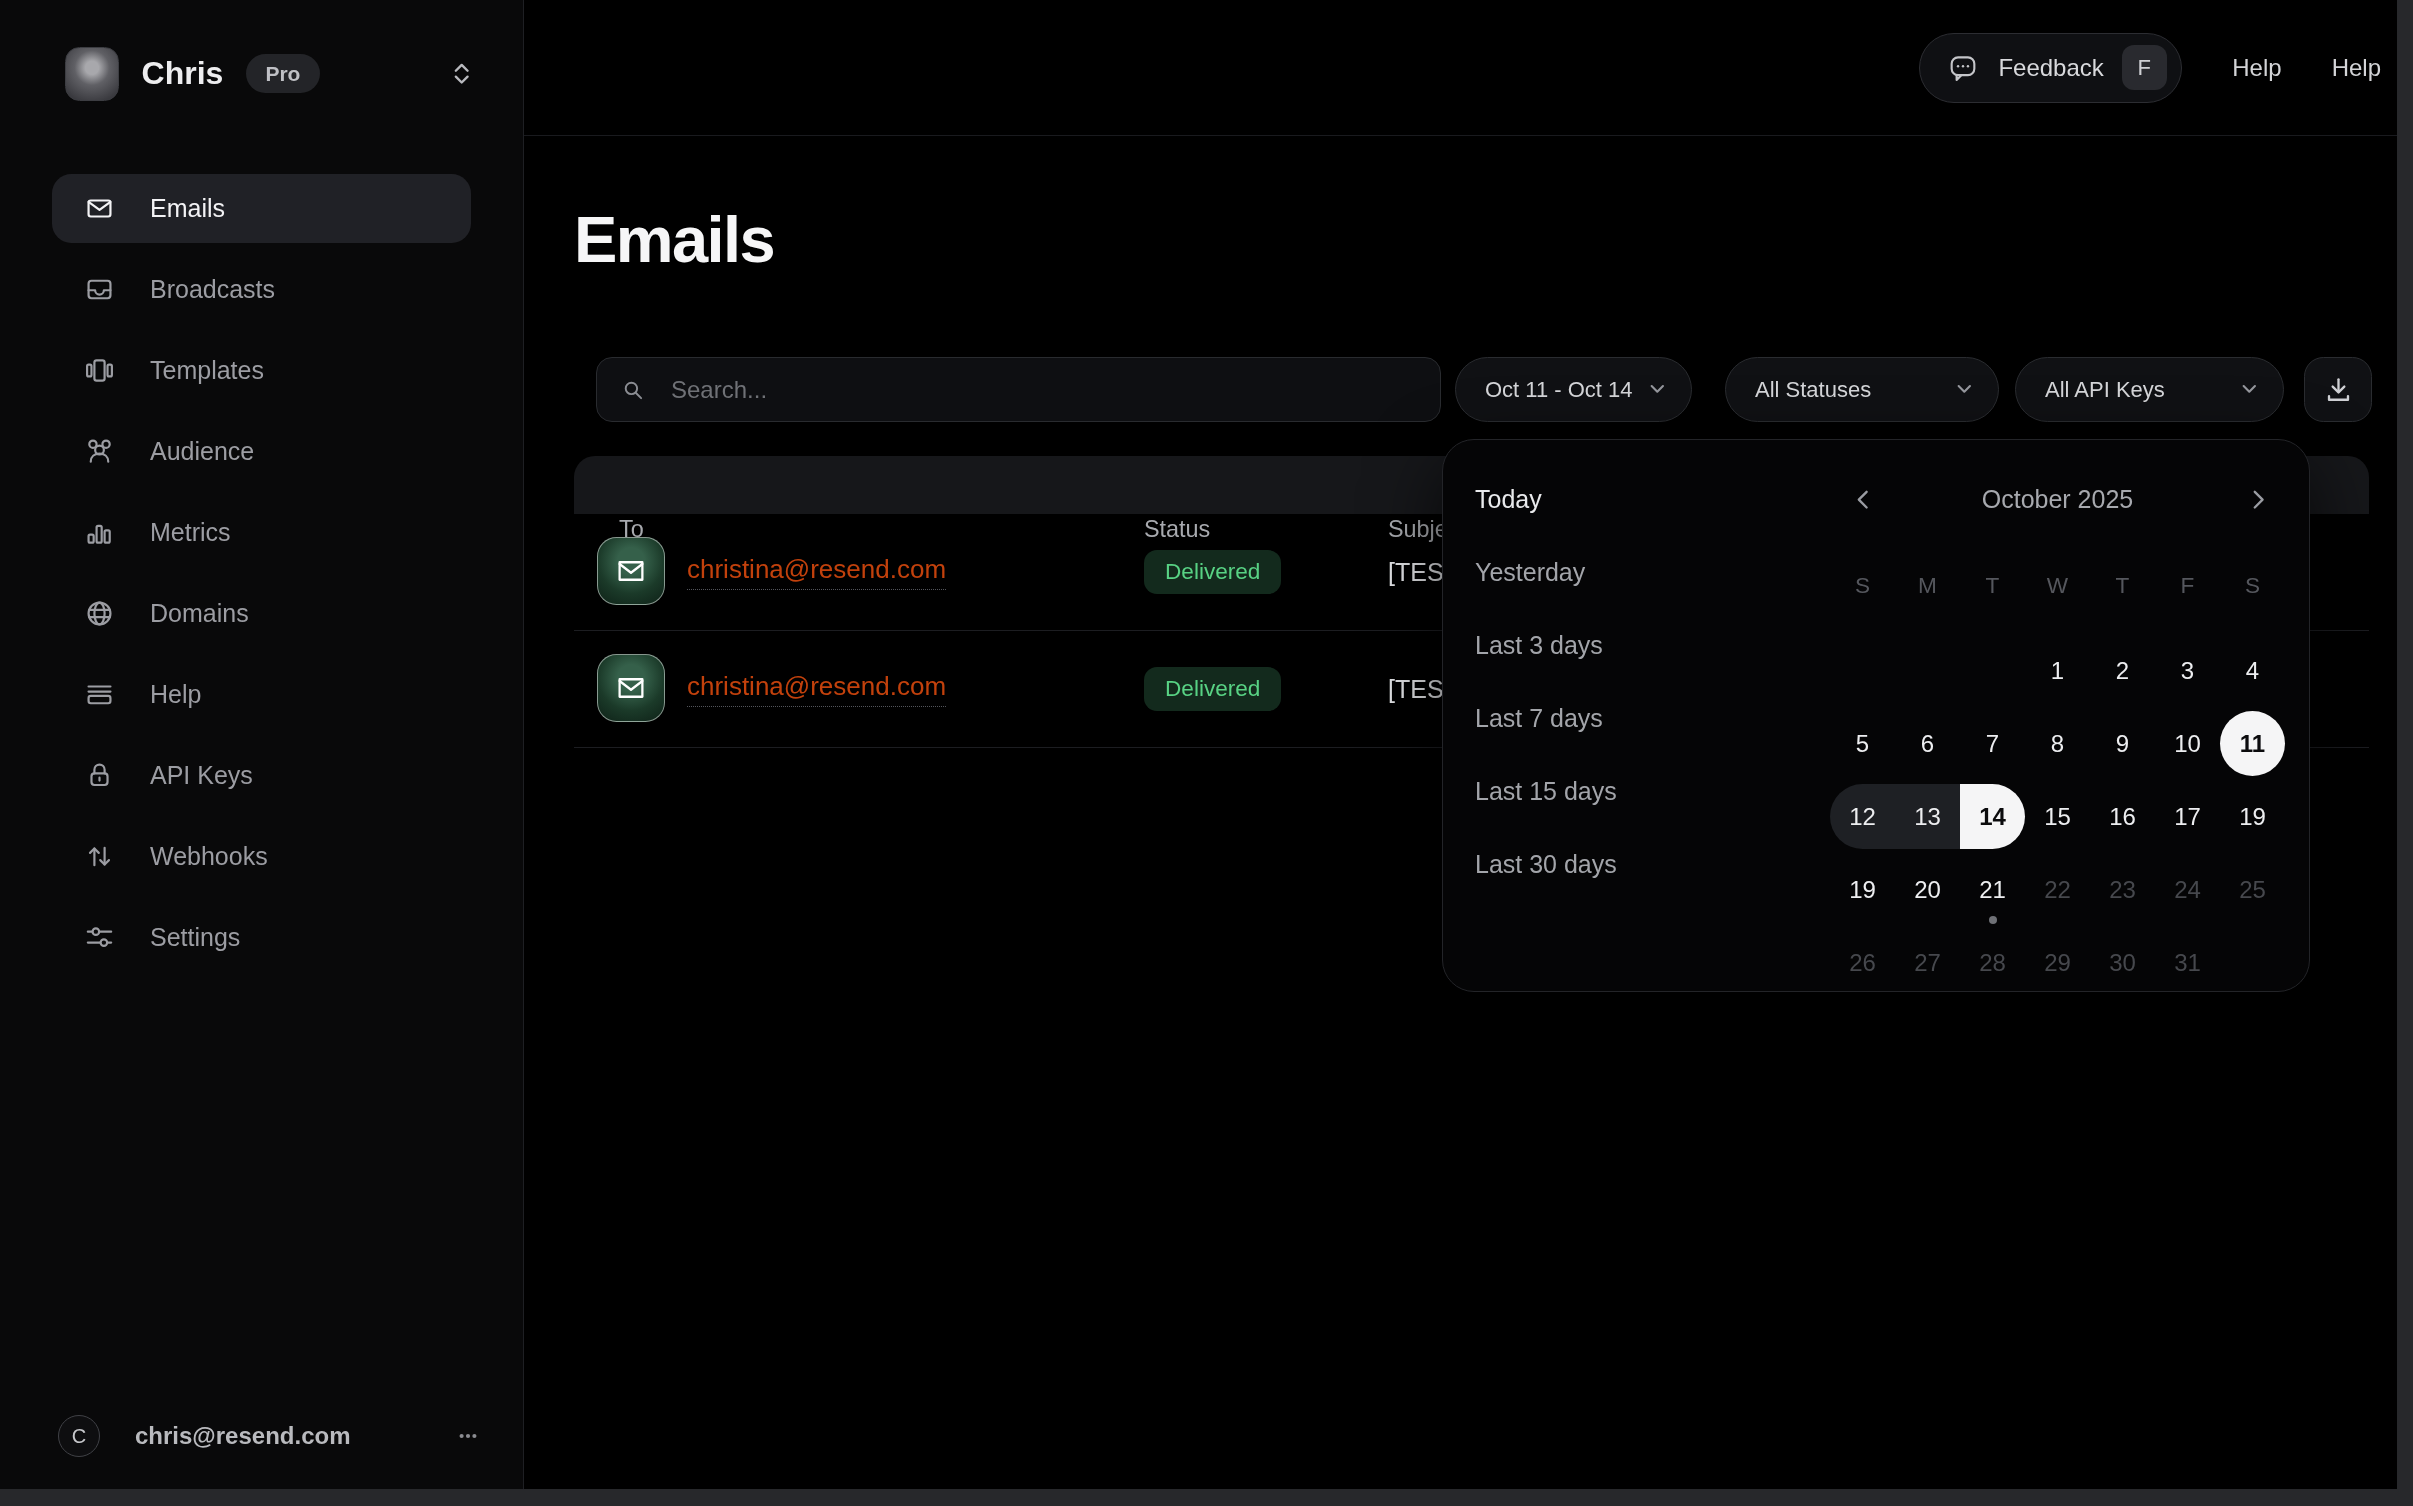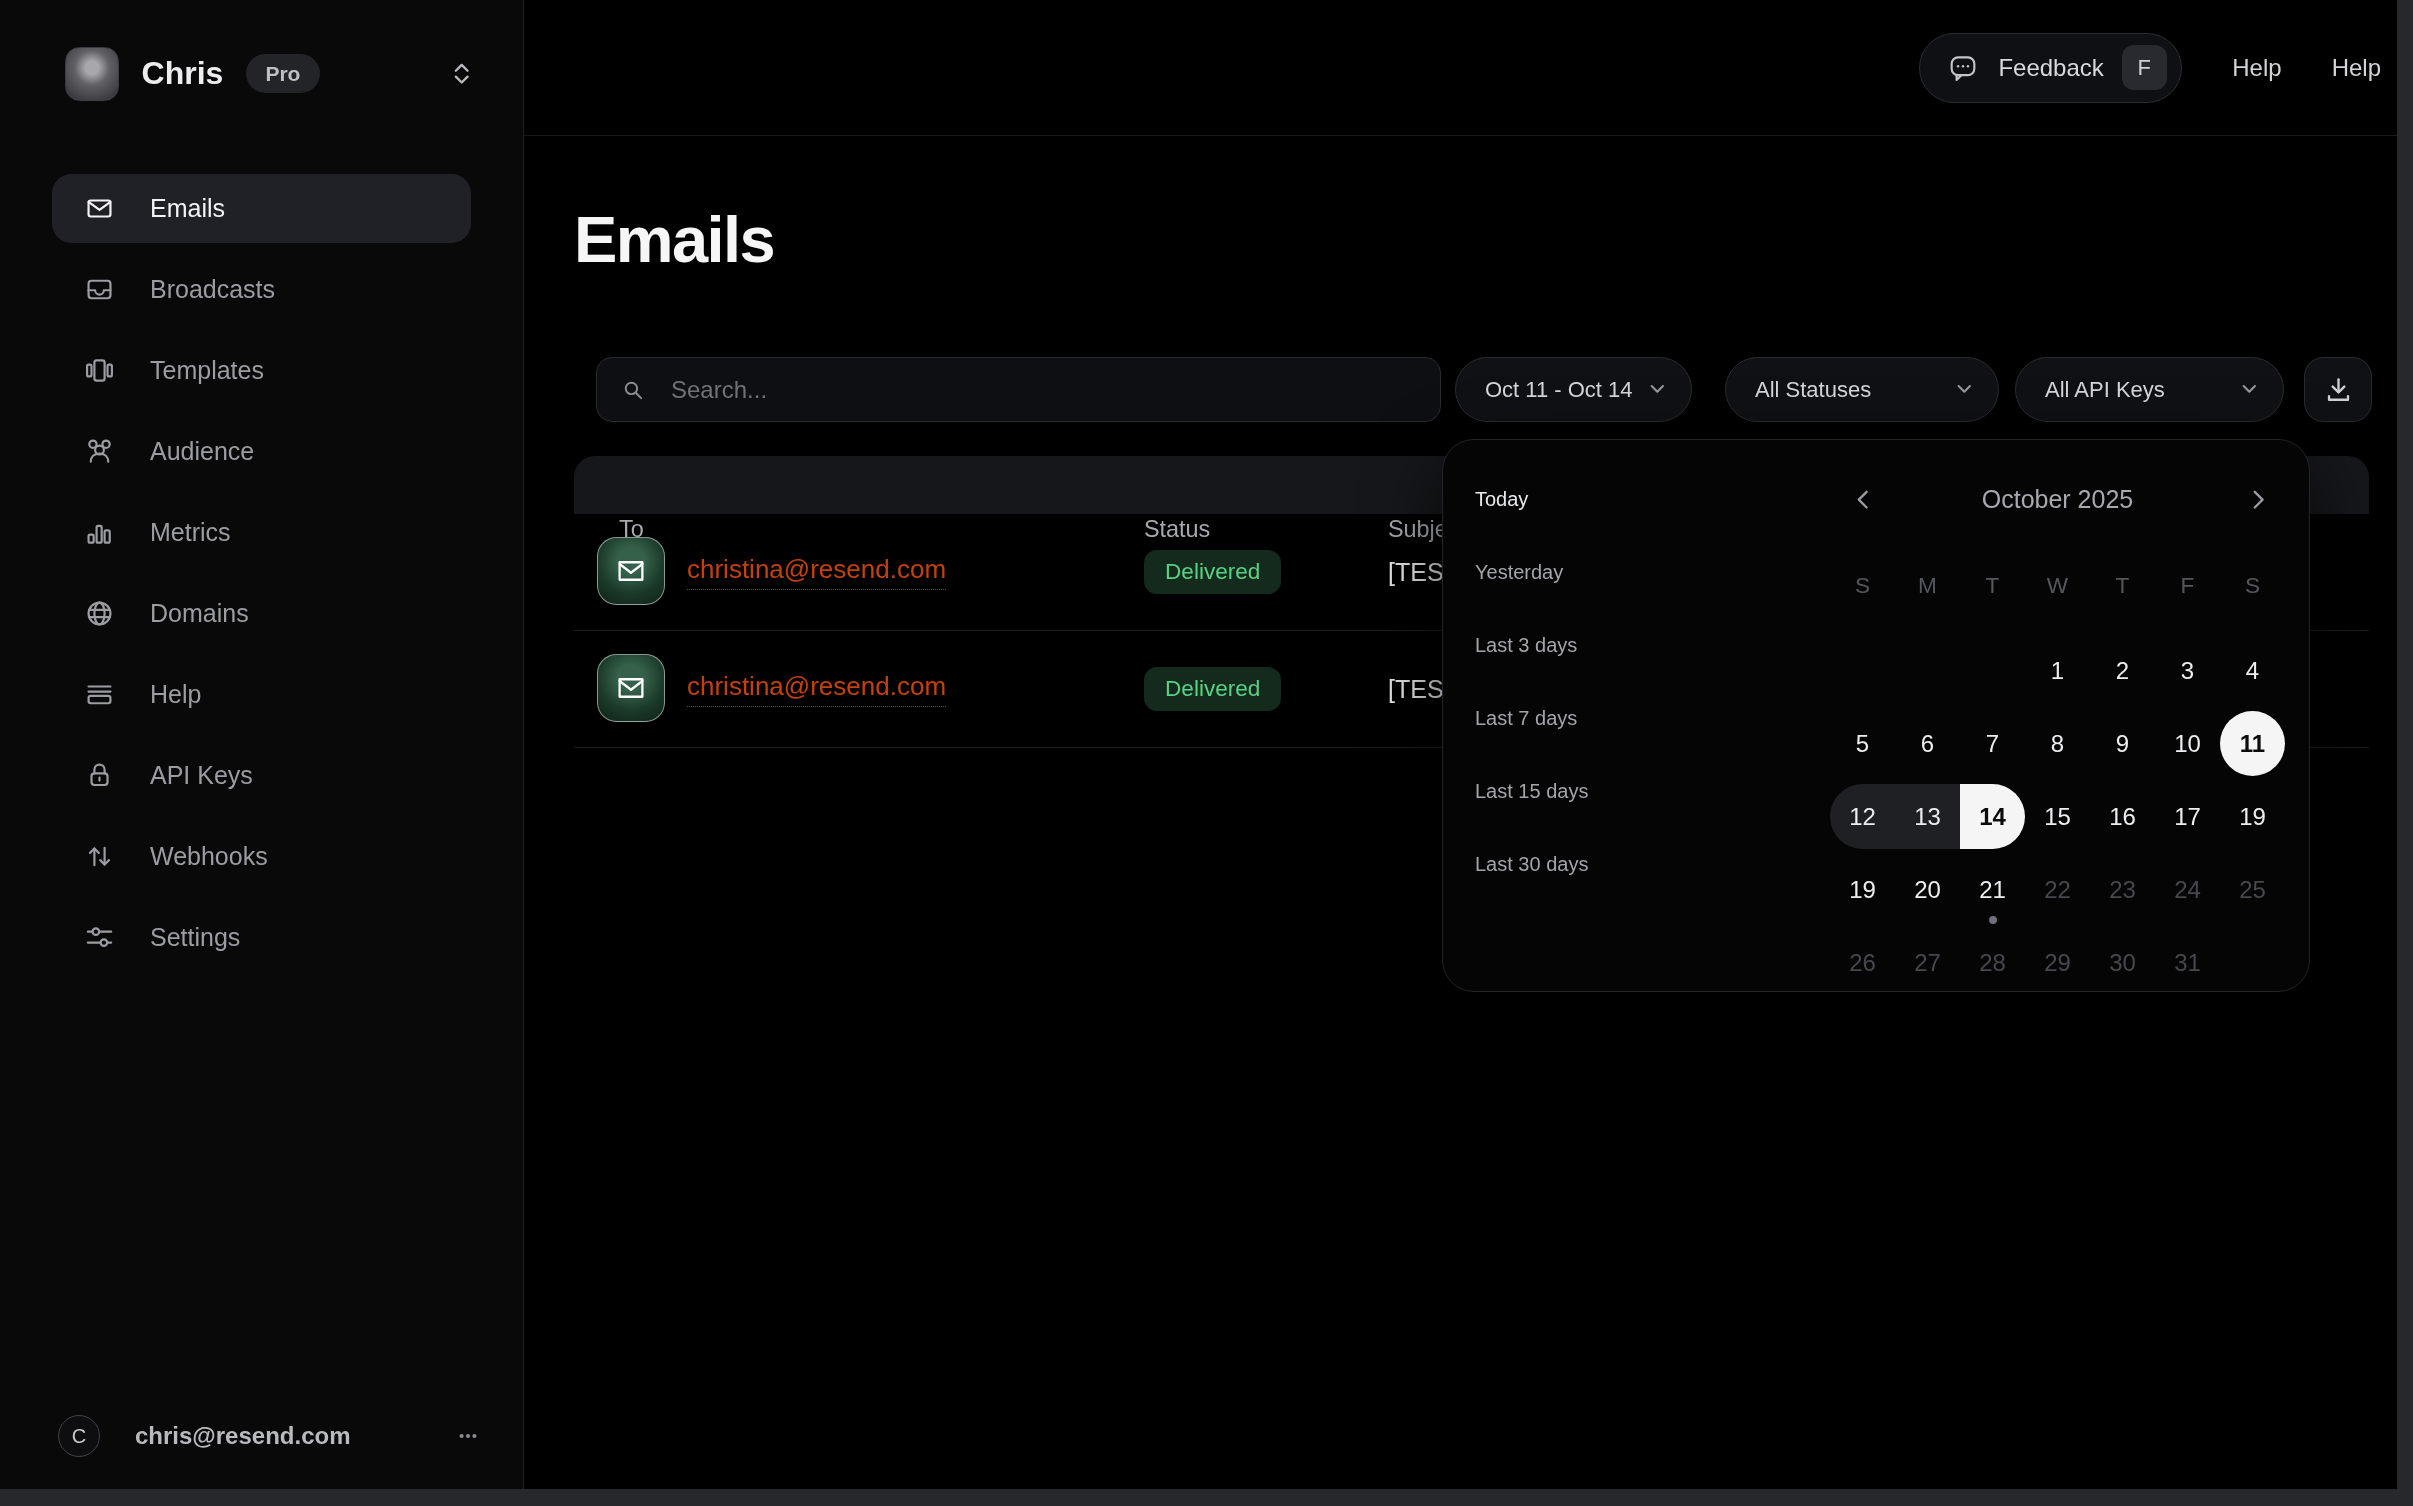--- a/index.html
+++ b/index.html
@@ -69,21 +69,21 @@
       border-bottom:1.6px dotted #53555b;padding-bottom:4px;}
   .badge{position:absolute;left:570px;top:50%;transform:translateY(-50%);background:#132a1d;color:#58d284;
          font-size:22.6px;padding:9px 21px;border-radius:13px;}
   .subj{position:absolute;left:814px;top:50%;transform:translateY(-50%);font-size:25px;color:#e3e4e7;white-space:nowrap;}
 
   
   .popover{position:absolute;left:1442px;top:439px;width:868px;height:553px;background:#050506;
            border:1.6px solid #232428;border-radius:32px;box-sizing:border-box;z-index:50;
            box-shadow:0 24px 73px rgba(0,0,0,.7);}
   .presets{position:absolute;left:32px;top:22.6px;width:307px;}
-  .preset{height:73px;display:flex;align-items:center;font-size:20px;color:#a3a5aa;cursor:pointer;}
+  .preset{height:73px;display:flex;align-items:center;font-size:25px;color:#a3a5aa;cursor:pointer;}
   .preset.hot{color:#e9eaec;}
   .cal-prev{position:absolute;left:403px;top:42px;width:35px;height:35px;color:#9a9ca2;cursor:pointer;
             display:flex;align-items:center;justify-content:center;}
   .cal-next{position:absolute;left:797px;top:42px;width:35px;height:35px;color:#9a9ca2;cursor:pointer;
             display:flex;align-items:center;justify-content:center;}
   .cal-month{position:absolute;left:453px;top:45px;width:323px;text-align:center;font-size:25px;color:#a7a9ae;}
   .calgrid{position:absolute;left:387px;top:121px;display:grid;grid-template-columns:repeat(7,65px);grid-auto-rows:73px;}
   .wd{height:50px !important;display:flex;align-items:center;justify-content:center;font-size:22.6px;color:#55575d;}
   .calgrid .wdcell{height:50px;}
   .day{position:relative;width:65px;height:73px;display:flex;align-items:center;justify-content:center;

